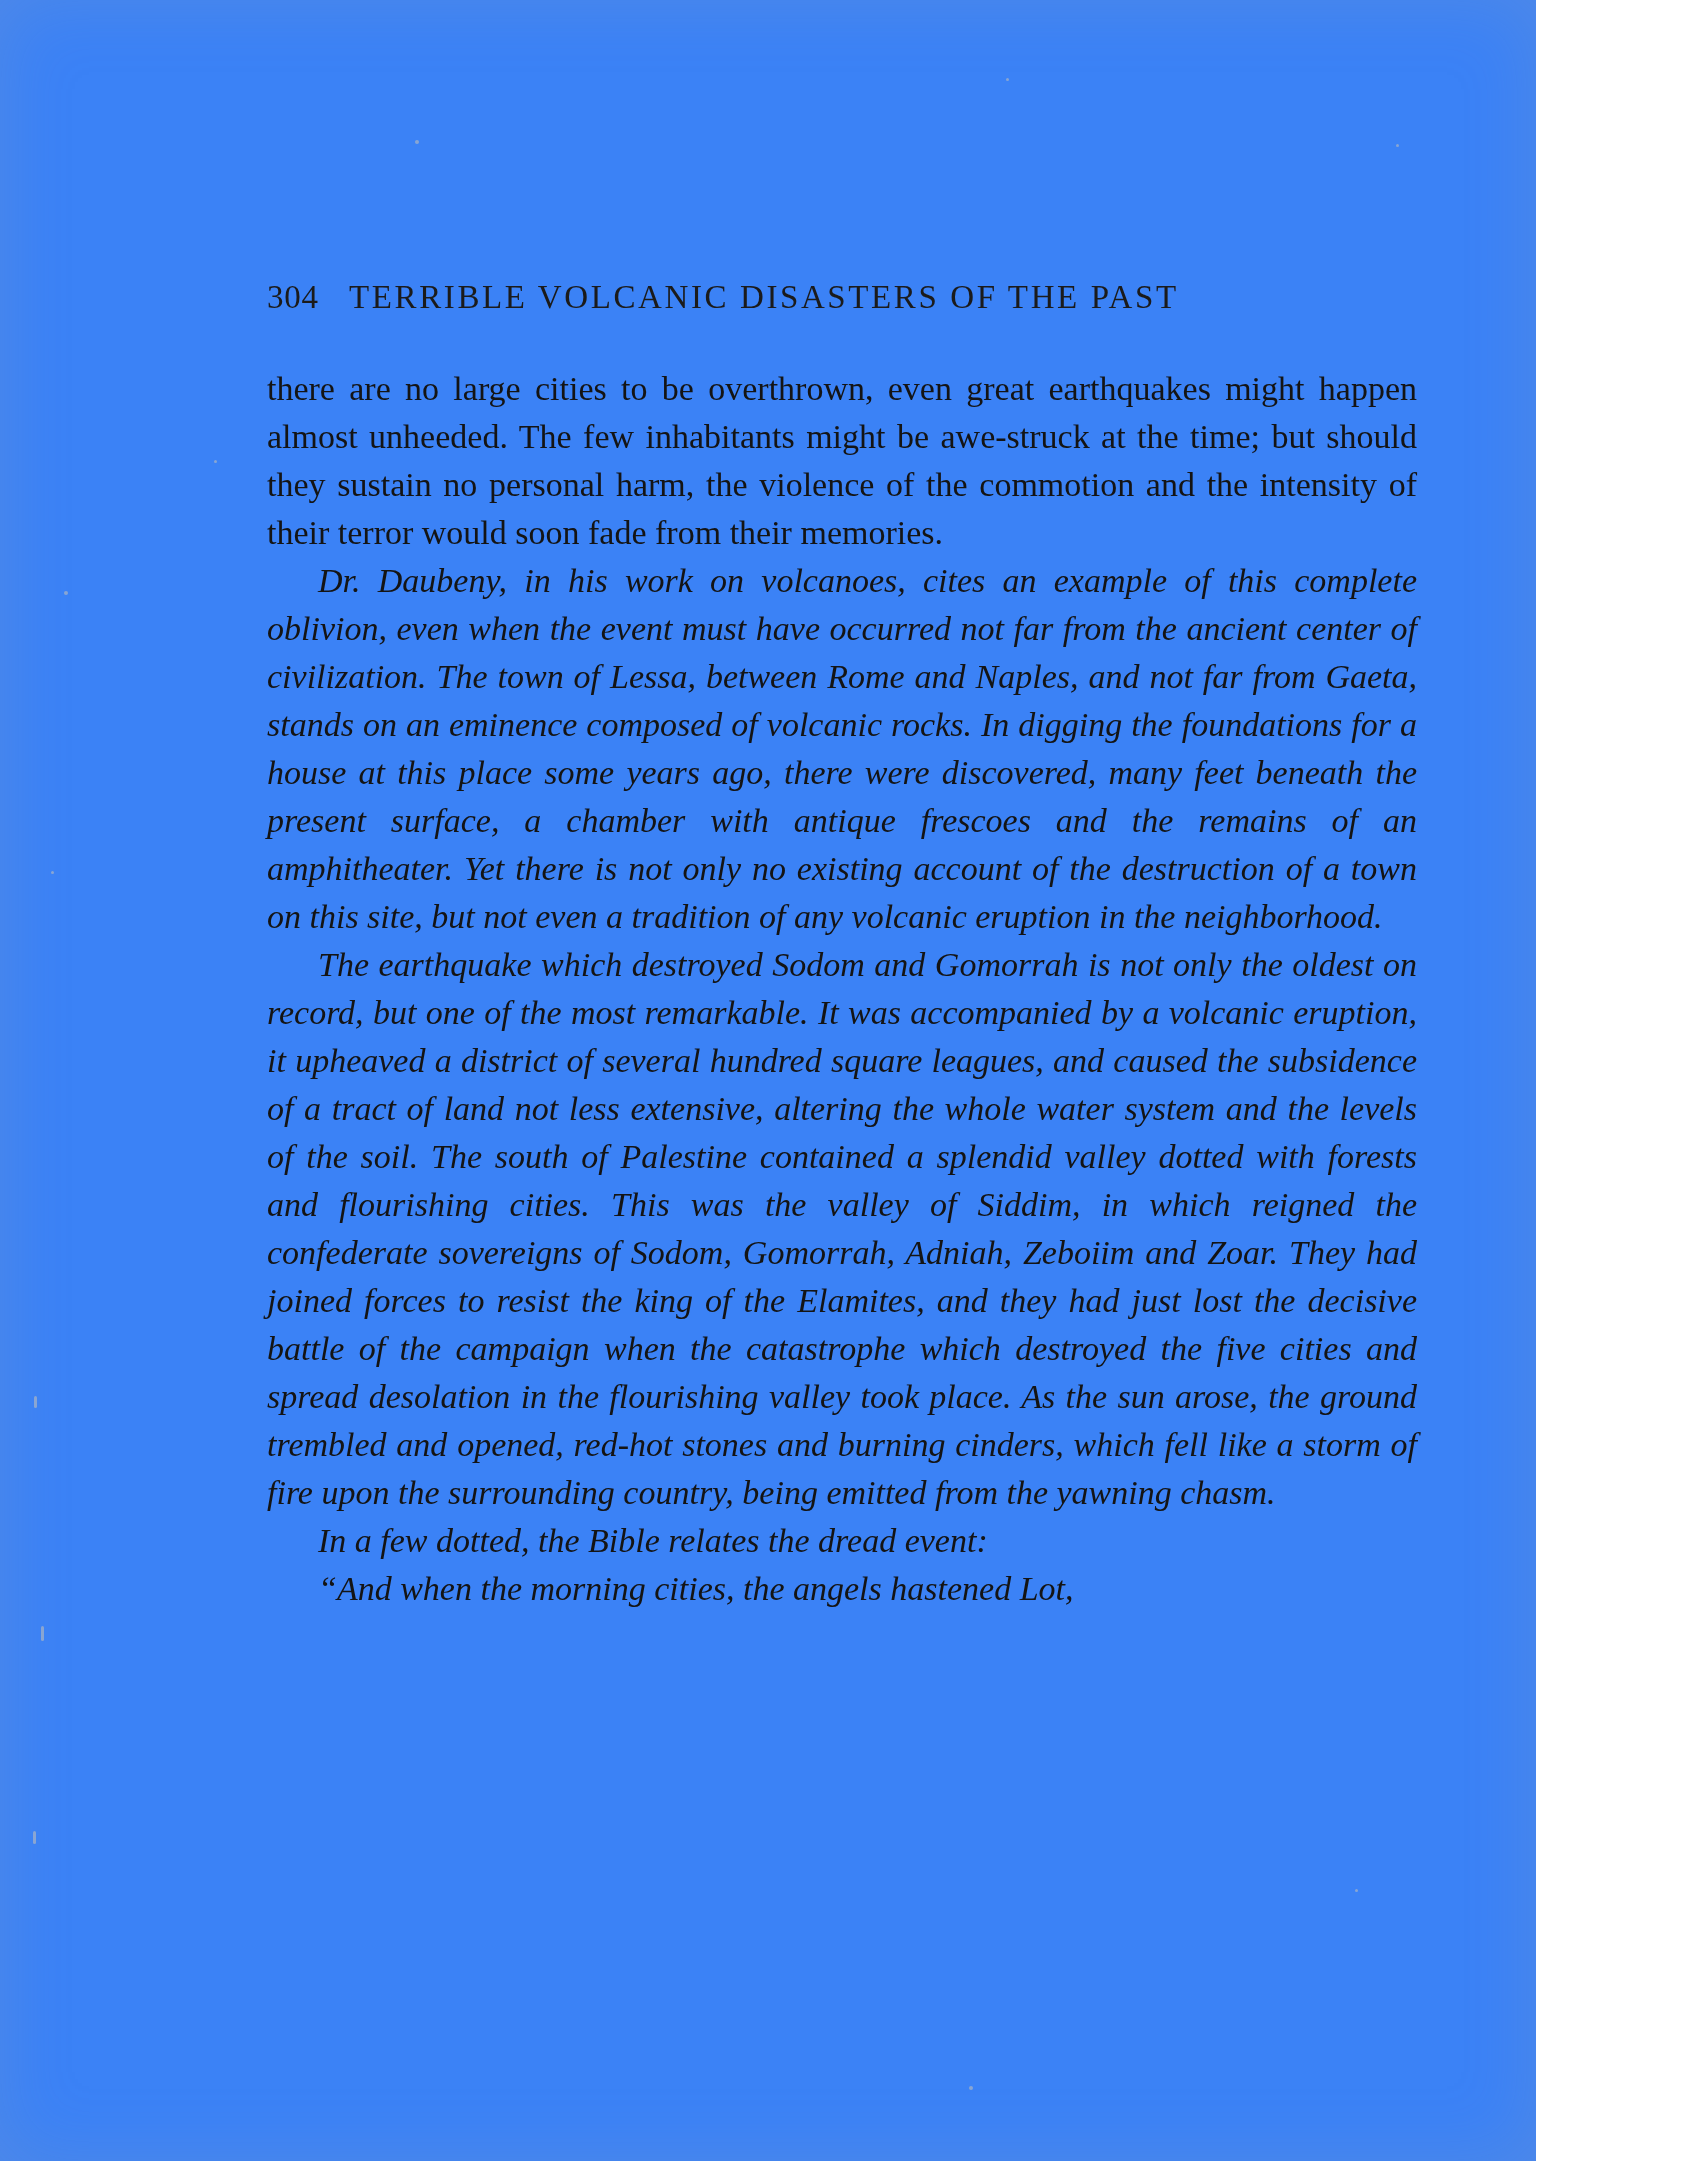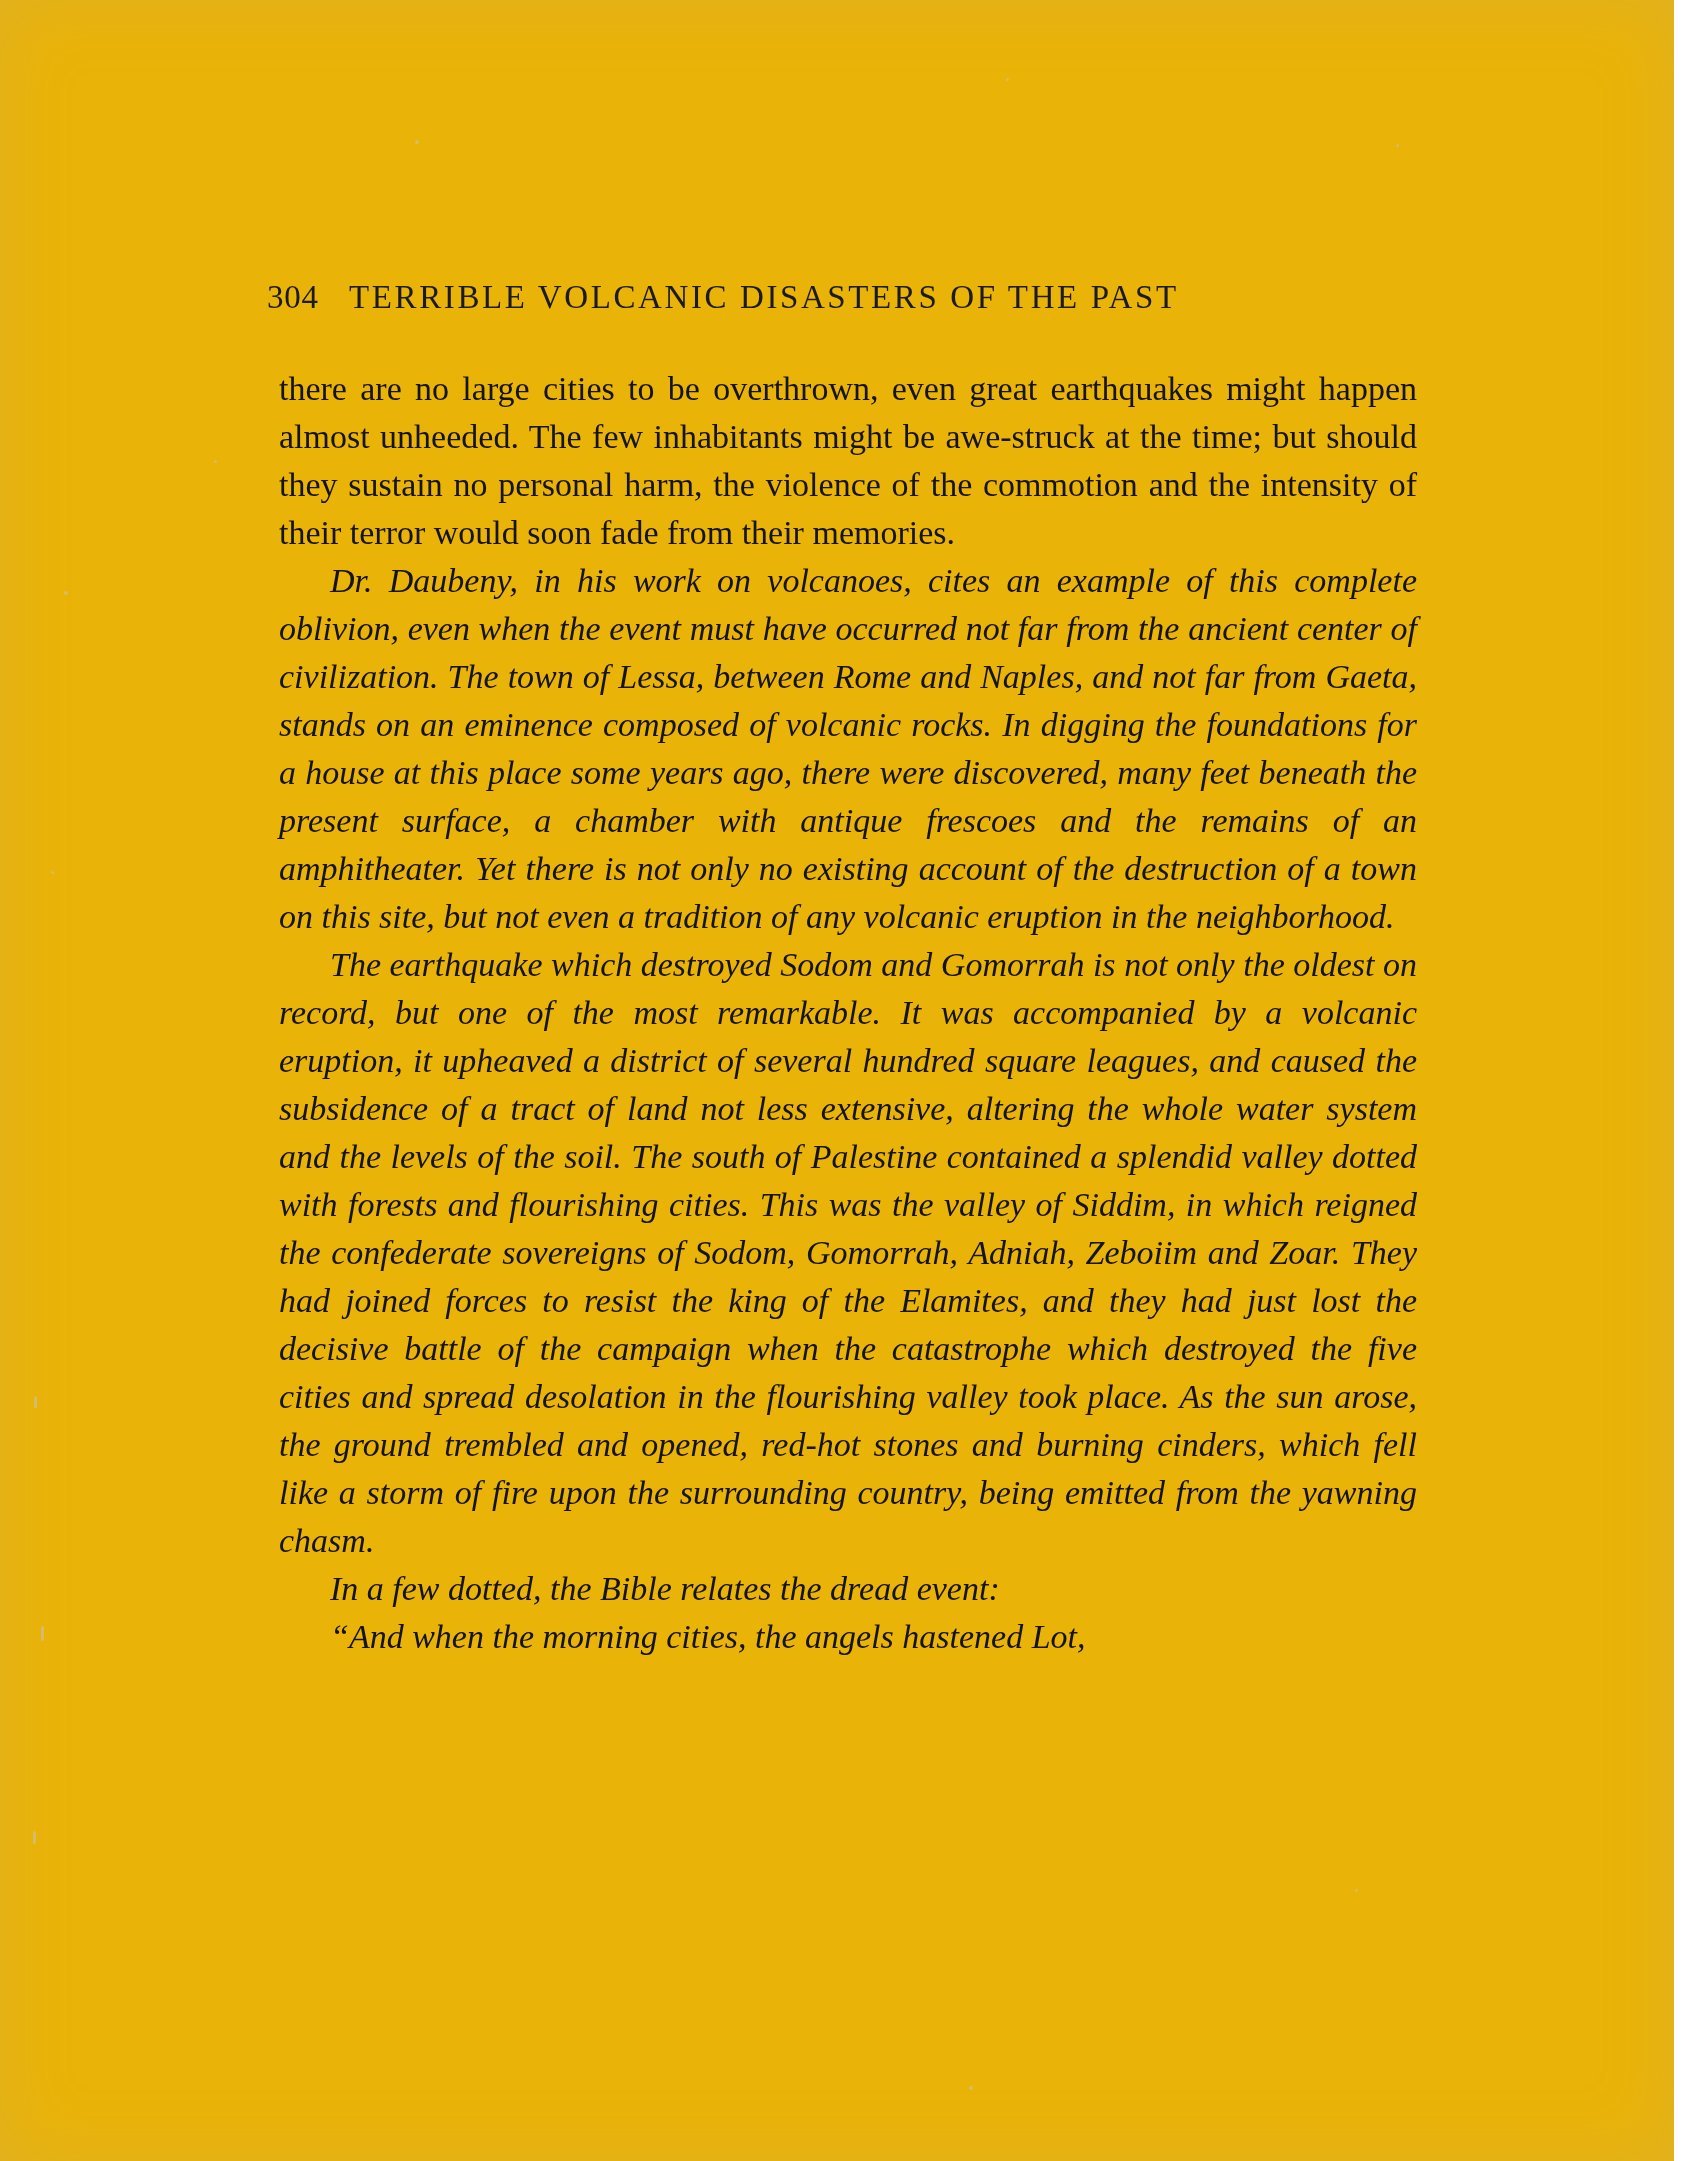--- a/index.html
+++ b/index.html
@@ -9,23 +9,23 @@
   }
   body {
     width: 1700px;
     height: 2161px;
     font-family: "Liberation Serif", serif;
     color: #1a1a1a;
     overflow: hidden;
   }
   .page {
     position: relative;
-    width: 1674px;
+    width: 1536px;
     height: 2161px;
-    background: #eab308;
+    background: #3b82f6;
   }
   .page-inner {
     position: absolute;
     left: 267px;
     top: 279px;
     width: 1150px;
   }
   .running-head {
     font-size: 33px;
     letter-spacing: 1.8px;
@@ -39,21 +39,20 @@
   }
   .running-head .title-words {
     letter-spacing: 2.6px;
   }
   .body-text {
     font-size: 34px;
     line-height: 48px;
     text-align: justify;
     text-justify: inter-word;
     color: #141414;
-    margin-left: 12px;
   }
   .body-text p {
     margin: 0;
     text-indent: 0;
   }
   .body-text p.indent {
     text-indent: 51px;
     font-style: italic;
   }
   

